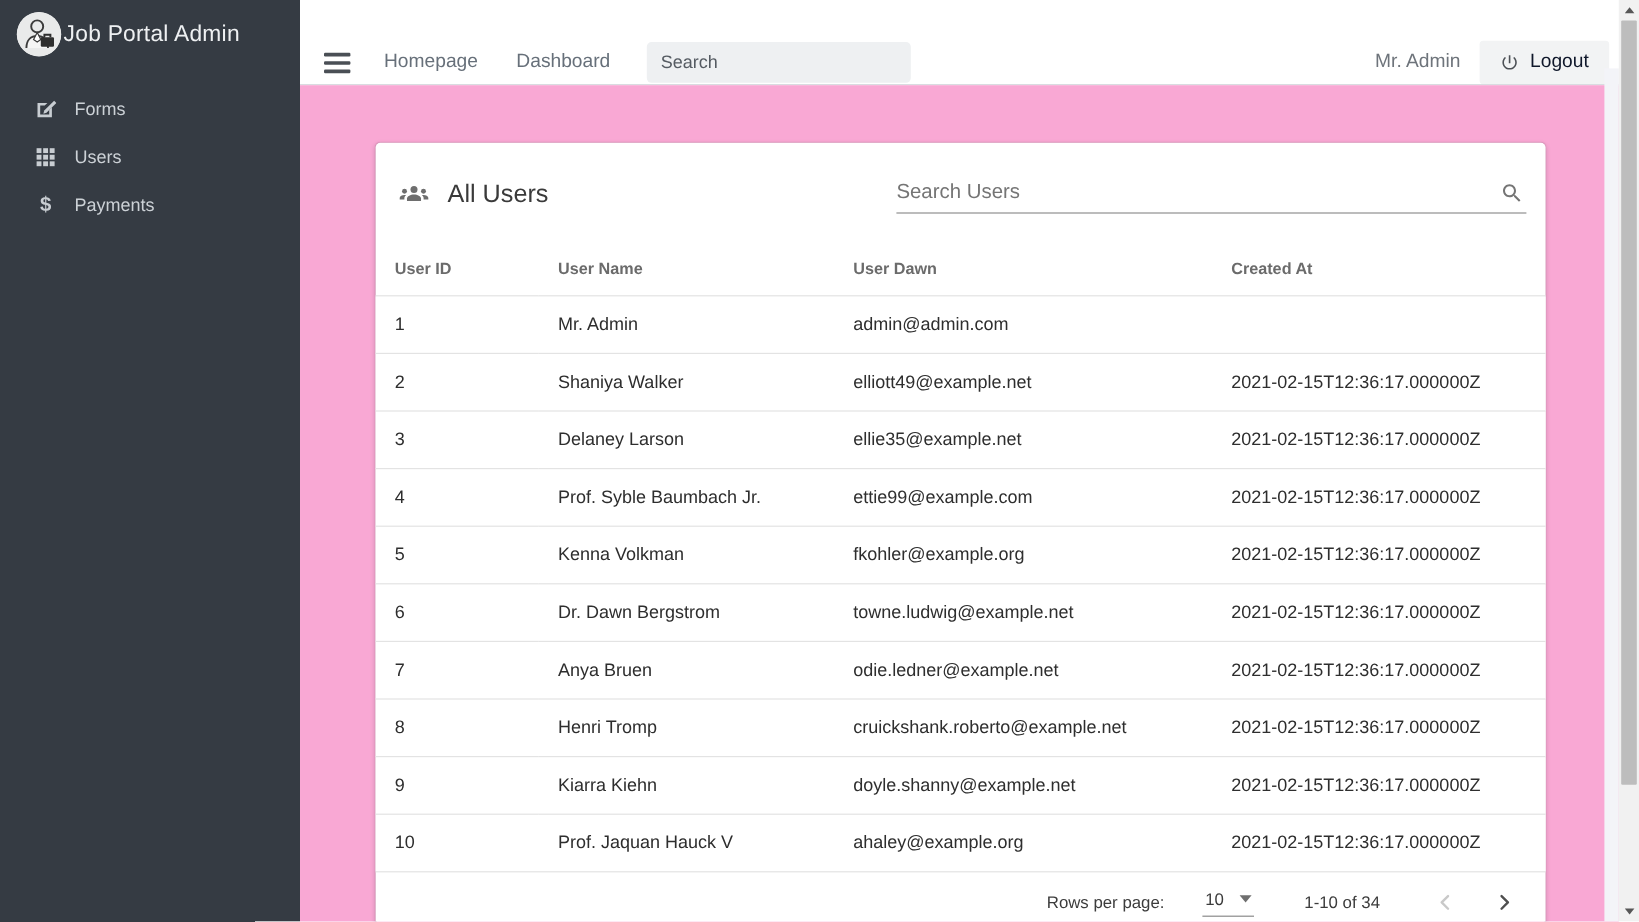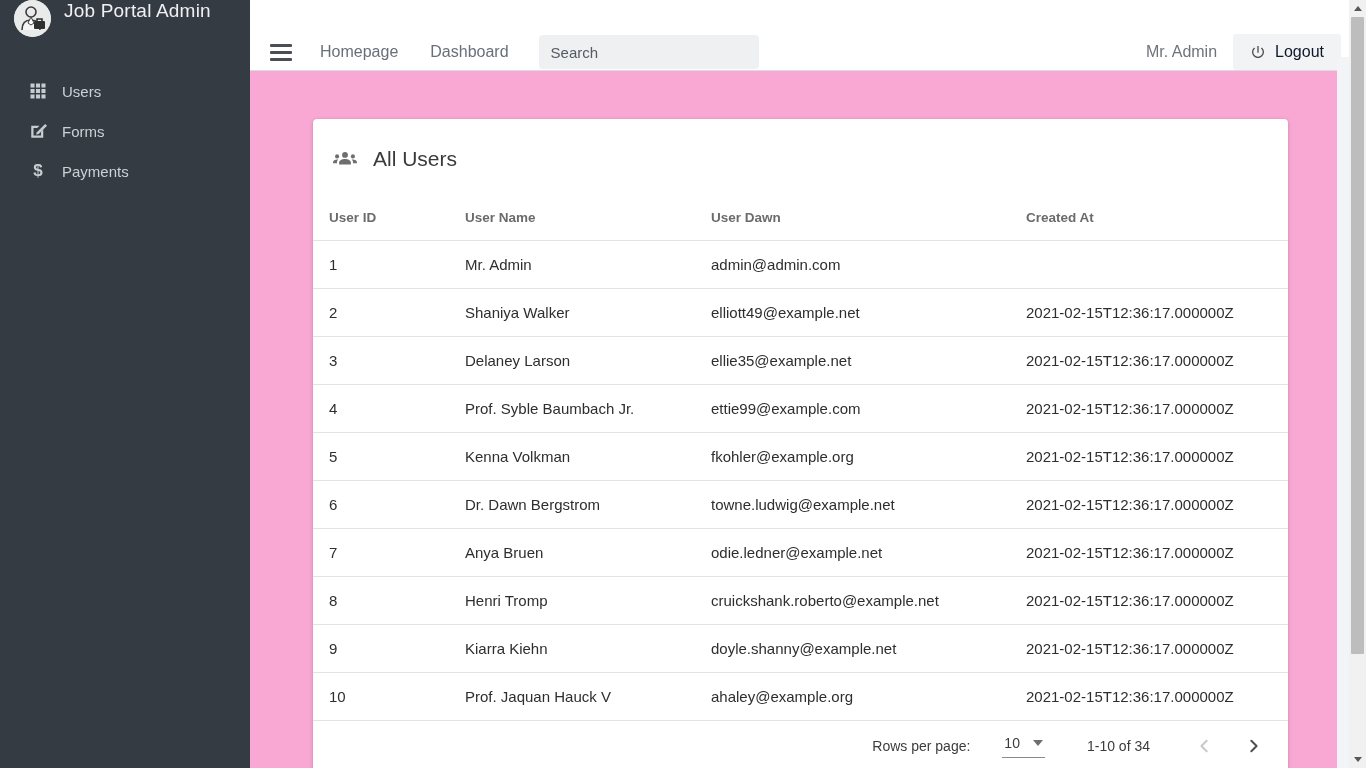--- a/index.html
+++ b/index.html
@@ -5,21 +5,21 @@
   * { margin:0; padding:0; box-sizing:border-box; }
   html,body { width:1366px; height:768px; overflow:hidden; }
   body {
     font-family:"Liberation Sans","DejaVu Sans",sans-serif;
     background:#ffffff; color:#2f2f2f; position:relative;
   }
   .app { display:flex; width:1349px; height:768px; }
 
   
   .sidebar { width:250px; min-width:250px; height:768px; background:#353b43; }
-  .sidebar-header { height:57px; display:flex; align-items:flex-start; padding:0 14px; gap:13px; }
+  .sidebar-header { height:57px; display:flex; align-items:center; padding:0 14px; gap:2px; }
   .avatar { width:37px; height:37px; border-radius:50%; background:#e9eaea;
             display:flex; align-items:center; justify-content:center; overflow:hidden; flex-shrink:0; }
   .brand-title { font-size:19px; color:#eef0f2; font-weight:400; letter-spacing:.2px; white-space:nowrap; }
   .menu { padding-top:14px; }
   .menu-item { display:flex; align-items:center; gap:15px; padding:11px 16px 11px 29px;
                color:#ccd1d6; font-size:15px; cursor:pointer; }
   .menu-item .mi-icon { width:18px; height:18px; display:flex; align-items:center; justify-content:center; }
   .dollar { font-size:17px; font-weight:bold; color:#c8cdd2; }
 
   
@@ -107,44 +107,44 @@
           <rect x="20" y="21" width="11" height="8" rx="1" fill="#2e2e2e"></rect>
           <path d="M23 21 v-2 h5 v2" fill="none" stroke="#2e2e2e" stroke-width="1.6"></path>
         </svg>
       </div>
       <div class="brand-title">Job Portal Admin</div>
     </div>
     <nav class="menu">
       <div class="menu-item">
         <span class="mi-icon">
           <svg width="18" height="18" viewBox="0 0 24 24" fill="#c8cdd2">
+            <path d="M3 5h11l-3 3H6v10h10v-5l3-3v11H3z"></path>
+            <path d="M10.5 13.5 L19.5 4.5 l2-2 2.5 2.5 -2 2 -9 9 -3.5 1z"></path>
+          </svg>
+        </span>
+        <span>Forms</span>
+      </div>
+      <div class="menu-item">
+        <span class="mi-icon">
+          <svg width="18" height="18" viewBox="0 0 24 24" fill="#c8cdd2">
             <rect x="2" y="2" width="5.4" height="5.4"></rect>
               <rect x="9.3" y="2" width="5.4" height="5.4"></rect>
               <rect x="16.6" y="2" width="5.4" height="5.4"></rect>
             <rect x="2" y="9.3" width="5.4" height="5.4"></rect>
               <rect x="9.3" y="9.3" width="5.4" height="5.4"></rect>
               <rect x="16.6" y="9.3" width="5.4" height="5.4"></rect>
             <rect x="2" y="16.6" width="5.4" height="5.4"></rect>
               <rect x="9.3" y="16.6" width="5.4" height="5.4"></rect>
               <rect x="16.6" y="16.6" width="5.4" height="5.4"></rect>
           </svg>
         </span>
         <span>Users</span>
       </div>
       <div class="menu-item">
         <span class="mi-icon">
-          <svg width="18" height="18" viewBox="0 0 24 24" fill="#c8cdd2">
-            <path d="M3 5h11l-3 3H6v10h10v-5l3-3v11H3z"></path>
-            <path d="M10.5 13.5 L19.5 4.5 l2-2 2.5 2.5 -2 2 -9 9 -3.5 1z"></path>
-          </svg>
-        </span>
-        <span>Forms</span>
-      </div>
-      <div class="menu-item">
-        <span class="mi-icon">
           <span class="dollar">$</span>
         </span>
         <span>Payments</span>
       </div>
     </nav>
   </aside>
 
   <div class="main">
 
     <header class="topbar">
@@ -182,20 +182,26 @@
           <div class="card-title-wrap">
             <svg width="26" height="26" viewBox="0 0 24 24" fill="#6e6e6e">
               <circle cx="12" cy="8.2" r="2.7"></circle>
               <path d="M12 12c-2.7 0-5.4 1.35-5.4 3.1V17h10.8v-1.9c0-1.75-2.7-3.1-5.4-3.1z"></path>
               <circle cx="4.7" cy="9.6" r="1.9"></circle>
               <path d="M4.7 12.4c-1.9 0-3.7.95-3.7 2.2V16h3.6v-1c0-.95.5-1.8 1.4-2.45-.45-.1-.9-.15-1.3-.15z"></path>
               <circle cx="19.3" cy="9.6" r="1.9"></circle>
               <path d="M19.3 12.4c-.4 0-.85.05-1.3.15.9.65 1.4 1.5 1.4 2.45v1H23v-1.4c0-1.25-1.8-2.2-3.7-2.2z"></path>
             </svg>
             <h1 class="card-title">All Users</h1>
+          </div>
+          <div class="search-users">
+            <input type="text" placeholder="Search Users" style="">
+            <svg class="su-icon" width="20" height="20" viewBox="0 0 24 24" fill="#757575">
+              <path d="M15.5 14h-.79l-.28-.27C15.41 12.59 16 11.11 16 9.5 16 5.91 13.09 3 9.5 3S3 5.91 3 9.5 5.91 16 9.5 16c1.61 0 3.09-.59 4.23-1.57l.27.28v.79l5 4.99L20.49 19l-4.99-5zm-6 0C7.01 14 5 11.99 5 9.5S7.01 5 9.5 5 14 7.01 14 9.5 11.99 14 9.5 14z"></path>
+            </svg>
           </div>
         </div>
 
         <table>
           <colgroup>
               <col class="c-id">
               <col class="c-name">
               <col class="c-email">
               <col>
             </colgroup>

